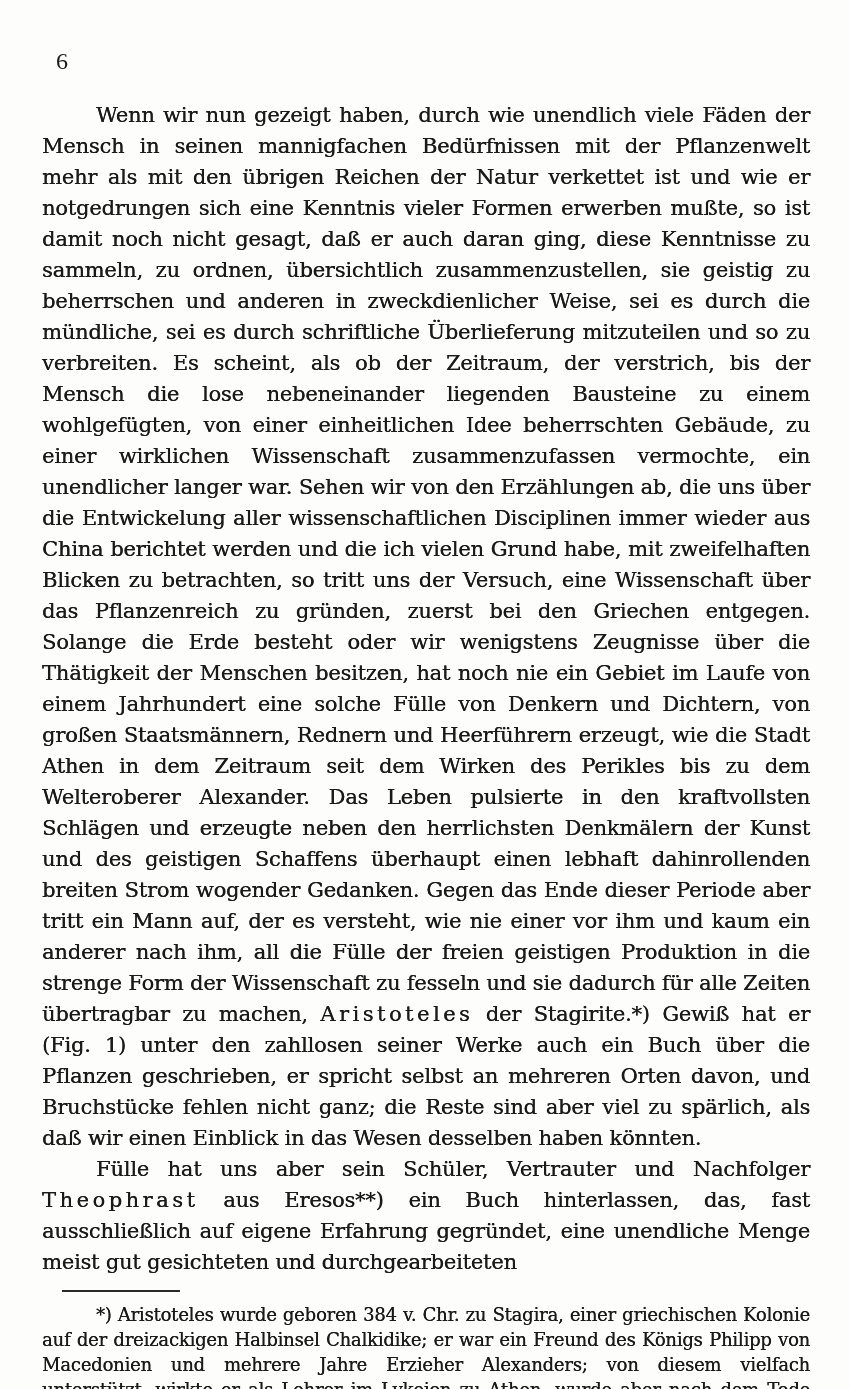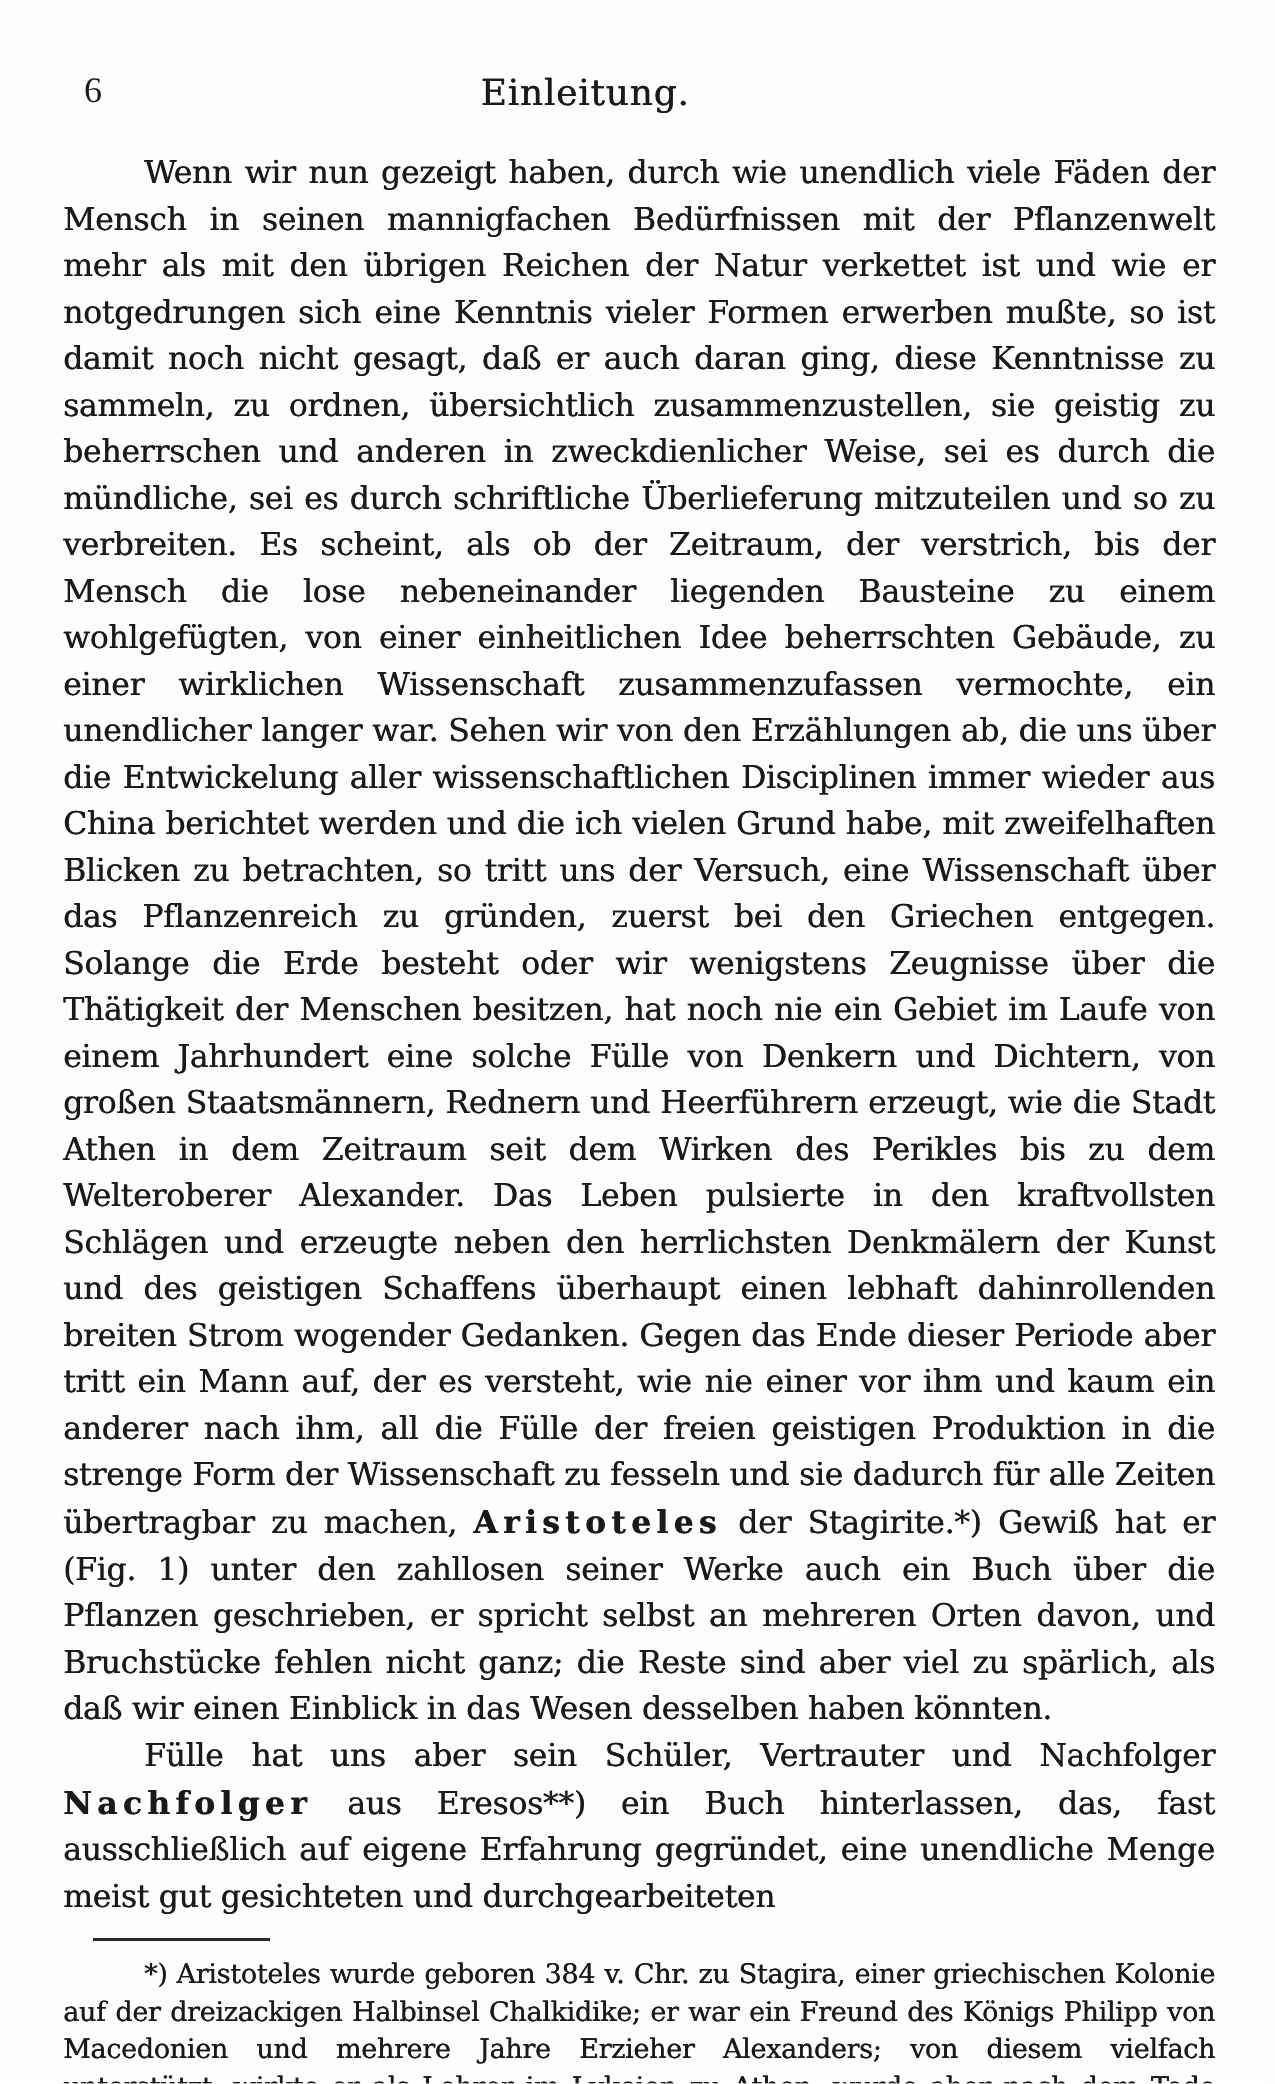--- a/index.html
+++ b/index.html
@@ -46,21 +46,20 @@
     text-align: justify;
     letter-spacing: -0.2px;
     text-shadow: 0.3px 0 0 currentColor;
   }
   .main-text p {
     margin: 0;
     text-indent: 54px;
   }
   .sperr {
     letter-spacing: 3.5px;
-    font-weight: bold;
   }
   .footnote-sep {
     width: 118px;
     border: none;
     border-top: 2px solid #2a2a2a;
     margin: 12px 0 10px 20px;
   }
   .footnotes {
     font-size: 18px;
     line-height: 25px;
@@ -76,26 +75,25 @@
     margin-right: 6px;
   }
 </style>
 </head>
 <body>
 
 <div class="page">
 
   <div class="header">
     <span class="page-number">6</span>
-    <span class="header-title">Einleitung.</span>
   </div>
 
   <div class="main-text">
     <p><span>Wenn wir nun gezeigt haben, durch wie unendlich viele Fäden der Mensch in seinen mannigfachen Bedürfnissen mit der Pflanzenwelt mehr als mit den übrigen Reichen der Natur verkettet ist und wie er notgedrungen sich eine Kenntnis vieler Formen erwerben mußte, so ist damit noch nicht gesagt, daß er auch daran ging, diese Kenntnisse zu sammeln, zu ordnen, übersichtlich zusammenzustellen, sie geistig zu beherrschen und anderen in zweckdienlicher Weise, sei es durch die mündliche, sei es durch schriftliche Überlieferung mitzuteilen und so zu verbreiten. Es scheint, als ob der Zeitraum, der verstrich, bis der Mensch die lose nebeneinander liegenden Bausteine zu einem wohlgefügten, von einer einheitlichen Idee beherrschten Gebäude, zu einer wirklichen Wissenschaft zusammenzufassen vermochte, ein unendlicher langer war. Sehen wir von den Erzählungen ab, die uns über die Entwickelung aller wissenschaftlichen Disciplinen immer wieder aus China berichtet werden und die ich vielen Grund habe, mit zweifelhaften Blicken zu betrachten, so tritt uns der Versuch, eine Wissenschaft über das Pflanzenreich zu gründen, zuerst bei den Griechen entgegen. Solange die Erde besteht oder wir wenigstens Zeugnisse über die Thätigkeit der Menschen besitzen, hat noch nie ein Gebiet im Laufe von einem Jahrhundert eine solche Fülle von Denkern und Dichtern, von großen Staatsmännern, Rednern und Heerführern erzeugt, wie die Stadt Athen in dem Zeitraum seit dem Wirken des Perikles bis zu dem Welteroberer Alexander. Das Leben pulsierte in den kraftvollsten Schlägen und erzeugte neben den herrlichsten Denkmälern der Kunst und des geistigen Schaffens überhaupt einen lebhaft dahinrollenden breiten Strom wogender Gedanken. Gegen das Ende dieser Periode aber tritt ein Mann auf, der es versteht, wie nie einer vor ihm und kaum ein anderer nach ihm, all die Fülle der freien geistigen Produktion in die strenge Form der Wissenschaft zu fesseln und sie dadurch für alle Zeiten übertragbar zu machen, </span><span class="sperr">Aristoteles</span><span> der Stagirite.*) Gewiß hat er (Fig. 1) unter den zahllosen seiner Werke auch ein Buch über die Pflanzen geschrieben, er spricht selbst an mehreren Orten davon, und Bruchstücke fehlen nicht ganz; die Reste sind aber viel zu spärlich, als daß wir einen Einblick in das Wesen desselben haben könnten.</span></p>
-    <p><span>Fülle hat uns aber sein Schüler, Vertrauter und Nachfolger </span><span class="sperr">Nachfolger</span><span> aus Eresos**) ein Buch hinterlassen, das, fast ausschließlich auf eigene Erfahrung gegründet, eine unendliche Menge meist gut gesichteten und durchgearbeiteten</span></p>
+    <p><span>Fülle hat uns aber sein Schüler, Vertrauter und Nachfolger </span><span class="sperr">Theophrast</span><span> aus Eresos**) ein Buch hinterlassen, das, fast ausschließlich auf eigene Erfahrung gegründet, eine unendliche Menge meist gut gesichteten und durchgearbeiteten</span></p>
   </div>
 
   <hr class="footnote-sep">
 
   <div class="footnotes">
     <p>
       <span class="fn-marker">*)</span><span>Aristoteles wurde geboren 384 v. Chr. zu Stagira, einer griechischen Kolonie auf der dreizackigen Halbinsel Chalkidike; er war ein Freund des Königs Philipp von Macedonien und mehrere Jahre Erzieher Alexanders; von diesem vielfach unterstützt, wirkte er als Lehrer im Lykeion zu Athen, wurde aber nach dem Tode des Welteroberers der Gotteslästerung angeklagt, floh nach Chalkis und starb dort im 63. Lebensjahre.</span>
     </p>
 
   </div>

